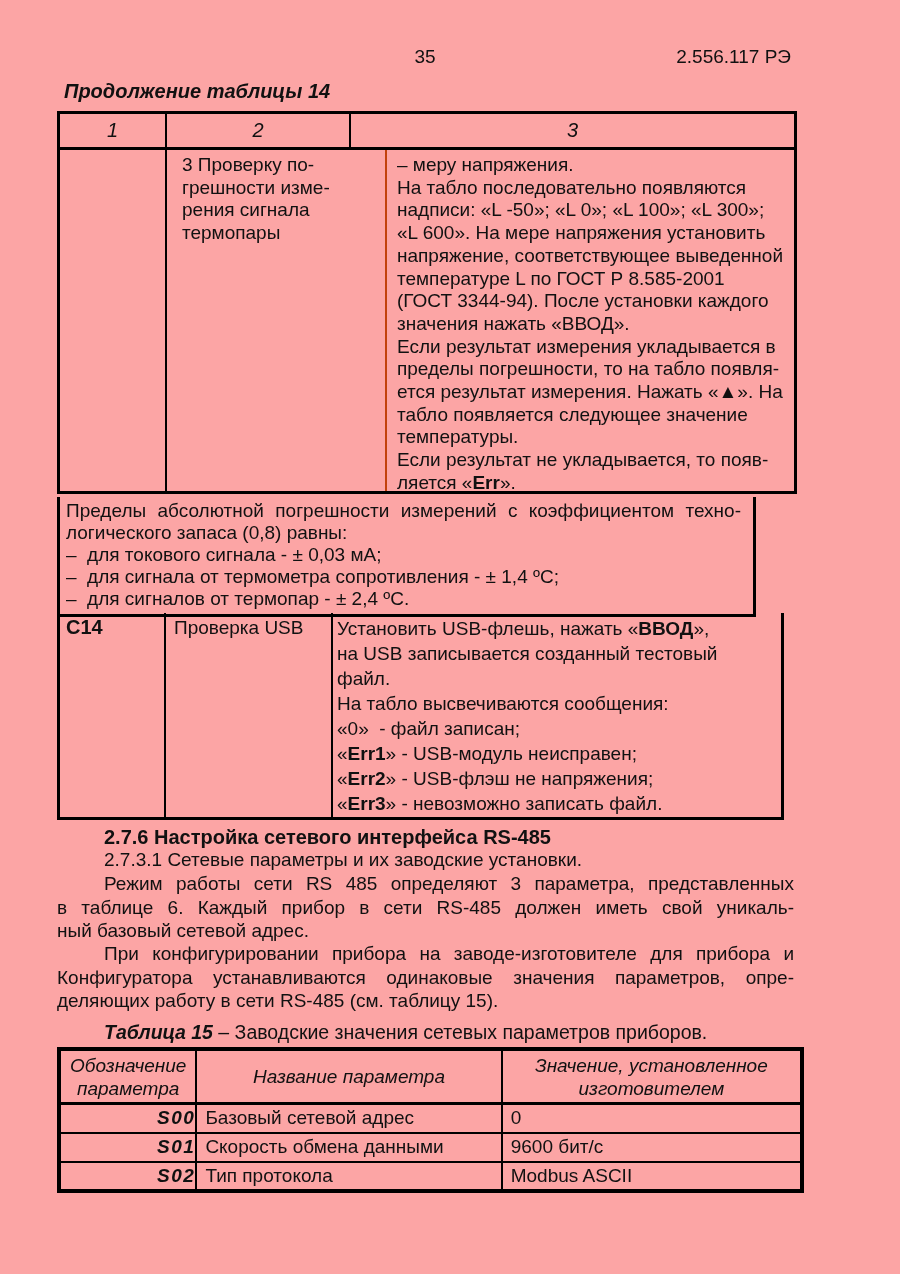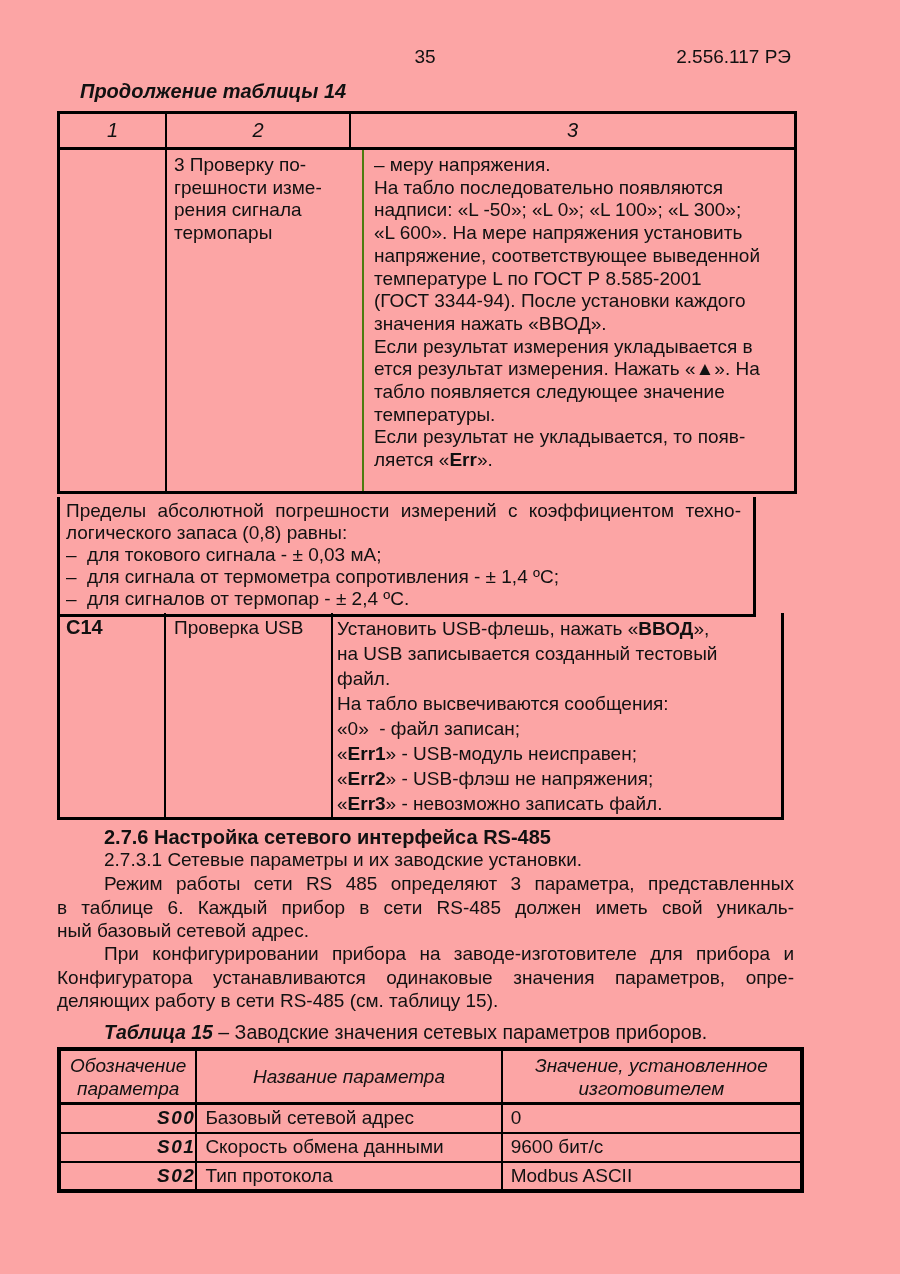--- a/index.html
+++ b/index.html
@@ -11,42 +11,42 @@
     color:#111;
     overflow:hidden;
     margin:0 auto;
   }
   .abs{position:absolute;}
   
   .page-head{top:46px;left:57px;width:736px;height:24px;font-size:19px;}
   .pg-num{position:absolute;left:0;width:736px;text-align:center;}
   .doc-code{position:absolute;right:2px;top:0;}
   
-  .cap14{top:80px;left:80px;font-size:20px;font-weight:bold;font-style:italic;}
+  .cap14{top:80px;left:64px;font-size:20px;font-weight:bold;font-style:italic;}
   .sec-head{top:826px;left:104px;font-size:20px;font-weight:bold;}
   .para1{top:849px;left:104px;font-size:19px;}
   .jpara{left:57px;width:737px;font-size:19px;line-height:23.7px;}
   .jpara .ln{text-align:justify;text-align-last:justify;}
   .jpara .ln:last-child{text-align:left;text-align-last:auto;}
   .jpara .ln:first-child{text-indent:47px;}
   .p2{top:872px;}
   .p3{top:942px;}
   .cap15{top:1021px;left:104px;font-size:19.5px;}
   .cap15 .bi{font-weight:bold;font-style:italic;}
   
   .t14a{top:111px;left:57px;width:740px;border:3px solid #000;box-sizing:border-box;font-size:19px;}
   .hrow{display:flex;border-bottom:3px solid #000;height:33px;align-items:center;font-style:italic;font-size:20px;}
   .hrow>div{text-align:center;box-sizing:border-box;height:100%;display:flex;align-items:center;justify-content:center;}
   .h1{width:107px;border-right:2px solid #000;}
   .h2{width:184px;border-right:2px solid #000;}
   .h3{flex:1;}
   .brow{display:flex;align-items:stretch;}
   .brow>div{box-sizing:border-box;}
   .b1{width:107px;border-right:2px solid #000;}
-  .b2{width:197px;border-right:2px solid #4d7c0f;padding:4px 4px 0 7px;line-height:22.7px;}
+  .b2{width:220px;border-right:2px solid #c2410c;padding:4px 4px 0 15px;line-height:22.7px;}
   .b3{flex:1;padding:4px 6px 0 10px;line-height:22.7px;height:341px;}
   
   .t14span{top:497px;left:57px;width:699px;border:3px solid #000;border-top:none;box-sizing:border-box;
            padding:3px 12px 4px 6px;font-size:19px;line-height:22px;}
   .t14span .ln:first-child{text-align:justify;text-align-last:justify;}
   
   .t14c{top:613px;left:57px;width:727px;border:3px solid #000;border-top:none;box-sizing:border-box;
         display:flex;font-size:19px;}
   .t14c>div{box-sizing:border-box;}
   .c1{width:106px;border-right:2px solid #000;padding:3px 0 0 6px;font-weight:bold;font-size:20px;}
@@ -93,20 +93,21 @@
       <div class="b3">
           <div class="ln"><span>– меру напряжения.</span></div>
           <div class="ln"><span>На табло последовательно появляются</span></div>
           <div class="ln"><span>надписи: «L -50»; «L 0»; «L 100»; «L 300»;</span></div>
           <div class="ln"><span>«L 600». На мере напряжения установить</span></div>
           <div class="ln"><span>напряжение, соответствующее выведенной</span></div>
           <div class="ln"><span>температуре L по ГОСТ Р 8.585-2001</span></div>
           <div class="ln"><span>(ГОСТ 3344-94). После установки каждого</span></div>
           <div class="ln"><span>значения нажать «ВВОД».</span></div>
           <div class="ln"><span>Если результат измерения укладывается в</span></div>
+          <div class="ln"><span>пределы погрешности, то на табло появля-</span></div>
           <div class="ln"><span>ется результат измерения. Нажать «▲». На</span></div>
           <div class="ln"><span>табло появляется следующее значение</span></div>
           <div class="ln"><span>температуры.</span></div>
           <div class="ln"><span>Если результат не укладывается, то появ-</span></div>
           <div class="ln"><span>ляется «</span><span class="bseg">Err</span><span>».</span></div>
         </div>
     </div>
   </div>
 
   <div class="abs t14span">

